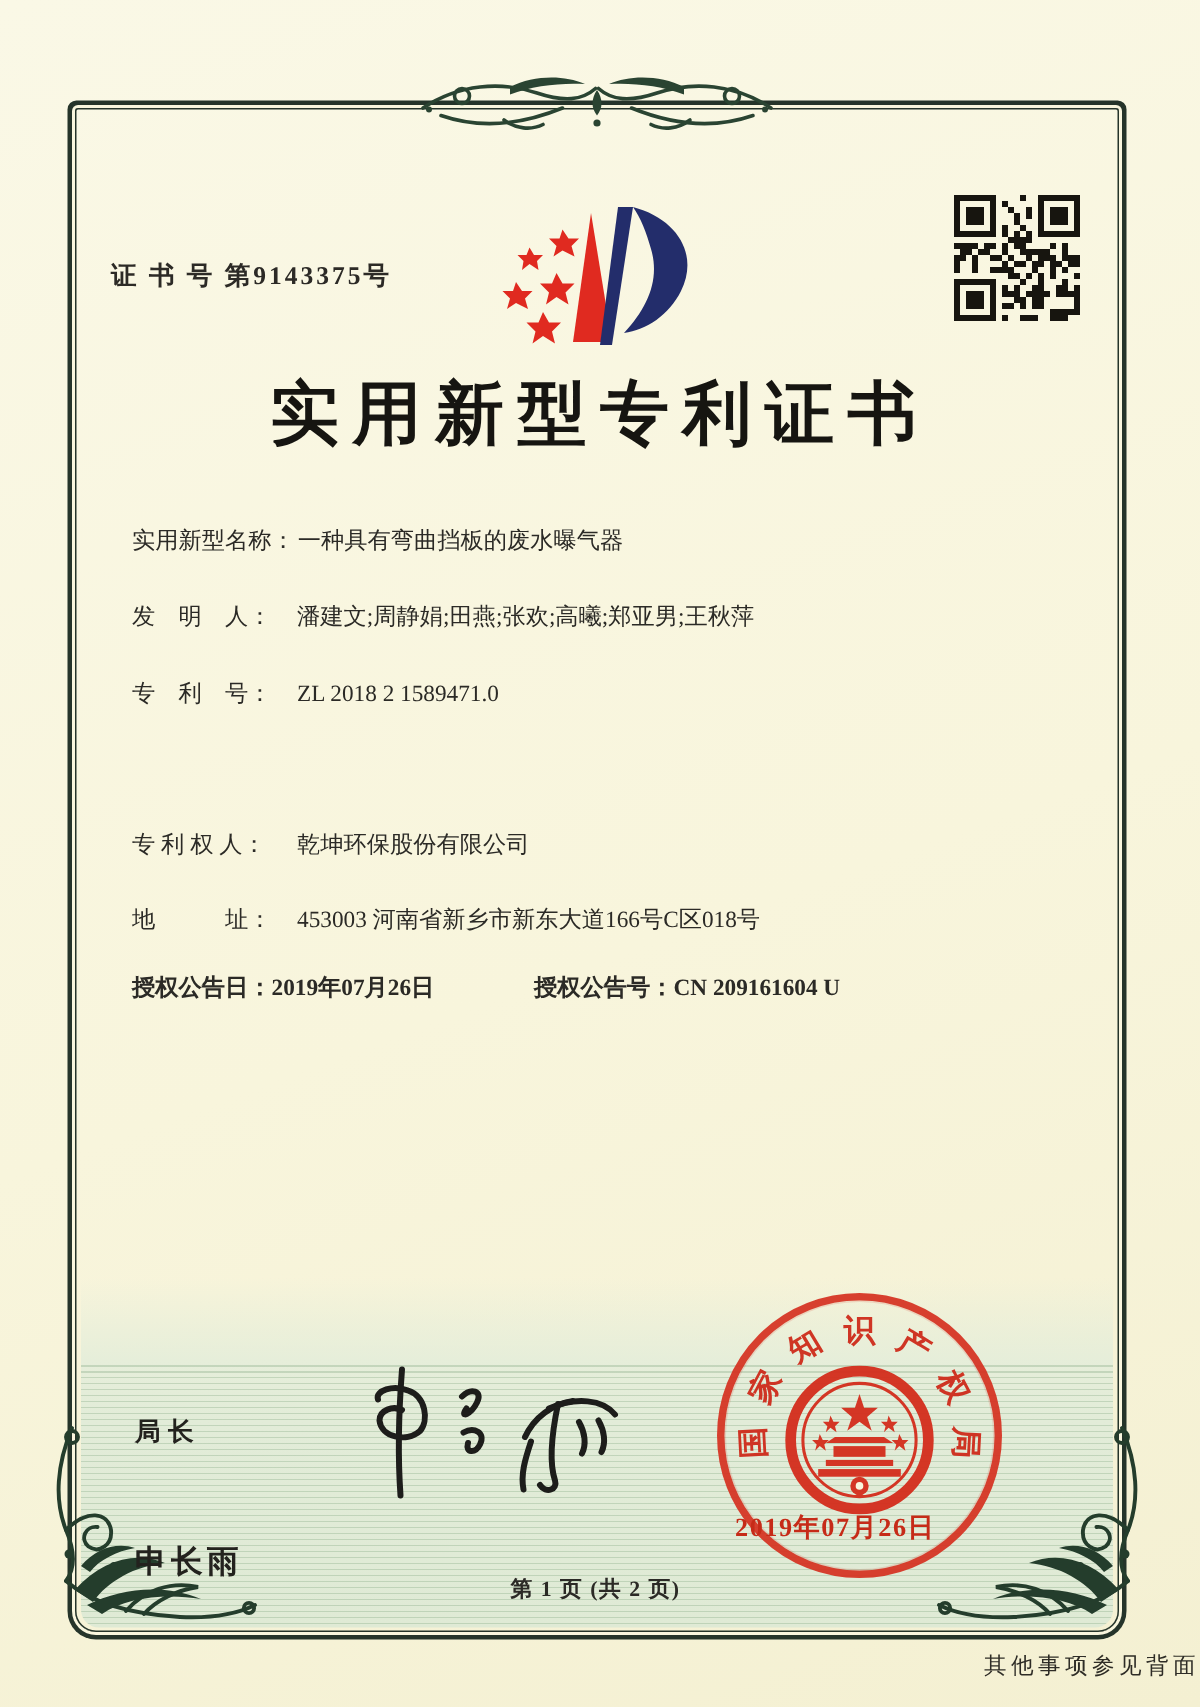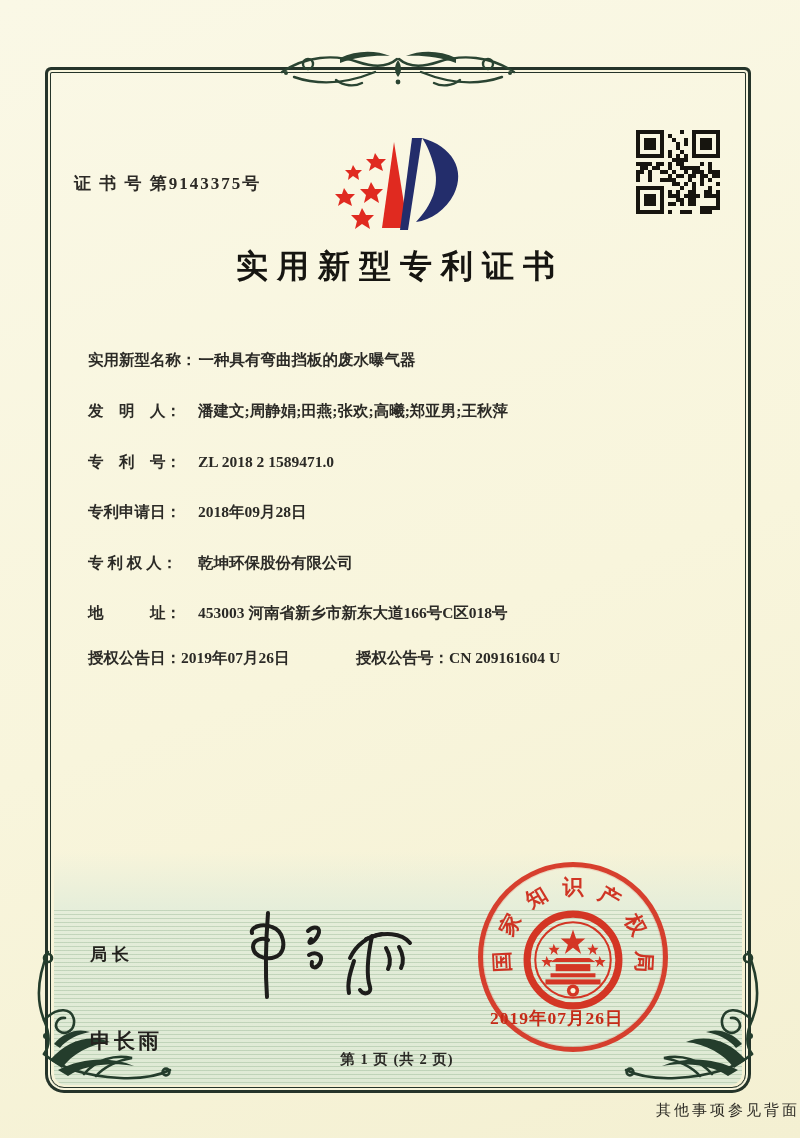--- a/index.html
+++ b/index.html
@@ -31,25 +31,25 @@
     position:absolute;left:0;right:0;top:58px;bottom:0;
     background:repeating-linear-gradient(180deg,rgba(118,158,118,.30) 0 1px,rgba(118,158,118,0) 1px 4px);
     border-radius:0 0 12px 12px;
   }
   .cert-no{
     left:74px;top:132px;font-size:17px;font-weight:600;color:#2c2a26;
     letter-spacing:2px;z-index:5;white-space:nowrap;margin-top:40px;
   }
   .title{
     left:0;right:0;top:245px;text-align:center;
-    font-size:32px;font-weight:700;color:#161511;letter-spacing:9px;
+    font-size:46px;font-weight:700;color:#161511;letter-spacing:9px;
     z-index:5;white-space:nowrap;
   }
   .row{
-    left:88px;font-size:15.5px;font-weight:700;color:#2b2a26;
+    left:88px;font-size:15.5px;font-weight:400;color:#2b2a26;
     white-space:nowrap;z-index:5;
   }
   .row .lbl{display:inline-block;min-width:108px;}
   .row .val{margin-left:2px;}
   .r0{top:350px}.r1{top:401px}.r2{top:452px}.r3{top:502px}.r4{top:553px}.r5{top:603px}
   .grant{top:648px;left:88px;font-size:15.5px;font-weight:700;color:#2b2a26;white-space:nowrap;z-index:5;}
   .grant .pair2{position:absolute;left:268px;top:0;}
   .paras{
     left:86px;top:683px;width:630px;z-index:5;
     font-size:15.5px;line-height:26.5px;color:#2f2c26;text-align:justify;
@@ -393,23 +393,20 @@
 
   <div class="abs row r0">
     <span class="lbl">实用新型名称：</span><span class="val">一种具有弯曲挡板的废水曝气器</span>
   </div>
   <div class="abs row r1">
     <span class="lbl">发　明　人：</span><span class="val">潘建文;周静娟;田燕;张欢;高曦;郑亚男;王秋萍</span>
   </div>
   <div class="abs row r2">
     <span class="lbl">专　利　号：</span><span class="val">ZL 2018 2 1589471.0</span>
   </div>
-  <div class="abs row r3">
-    <span class="lbl">专利申请日：</span><span class="val">2018年09月28日</span>
-  </div>
   <div class="abs row r4">
     <span class="lbl">专 利 权 人：</span><span class="val">乾坤环保股份有限公司</span>
   </div>
   <div class="abs row r5">
     <span class="lbl">地　　　址：</span><span class="val">453003 河南省新乡市新东大道166号C区018号</span>
   </div>
 
   <div class="abs grant">
     <span>授权公告日：</span><span>2019年07月26日</span>
     <span class="pair2">

